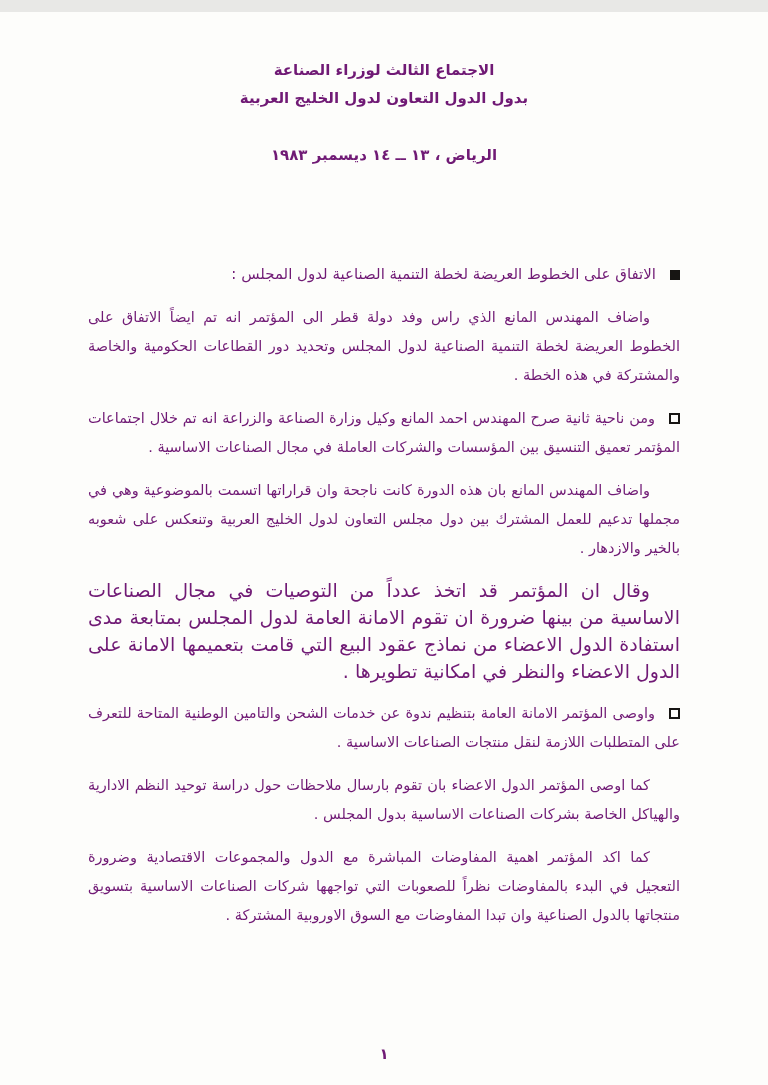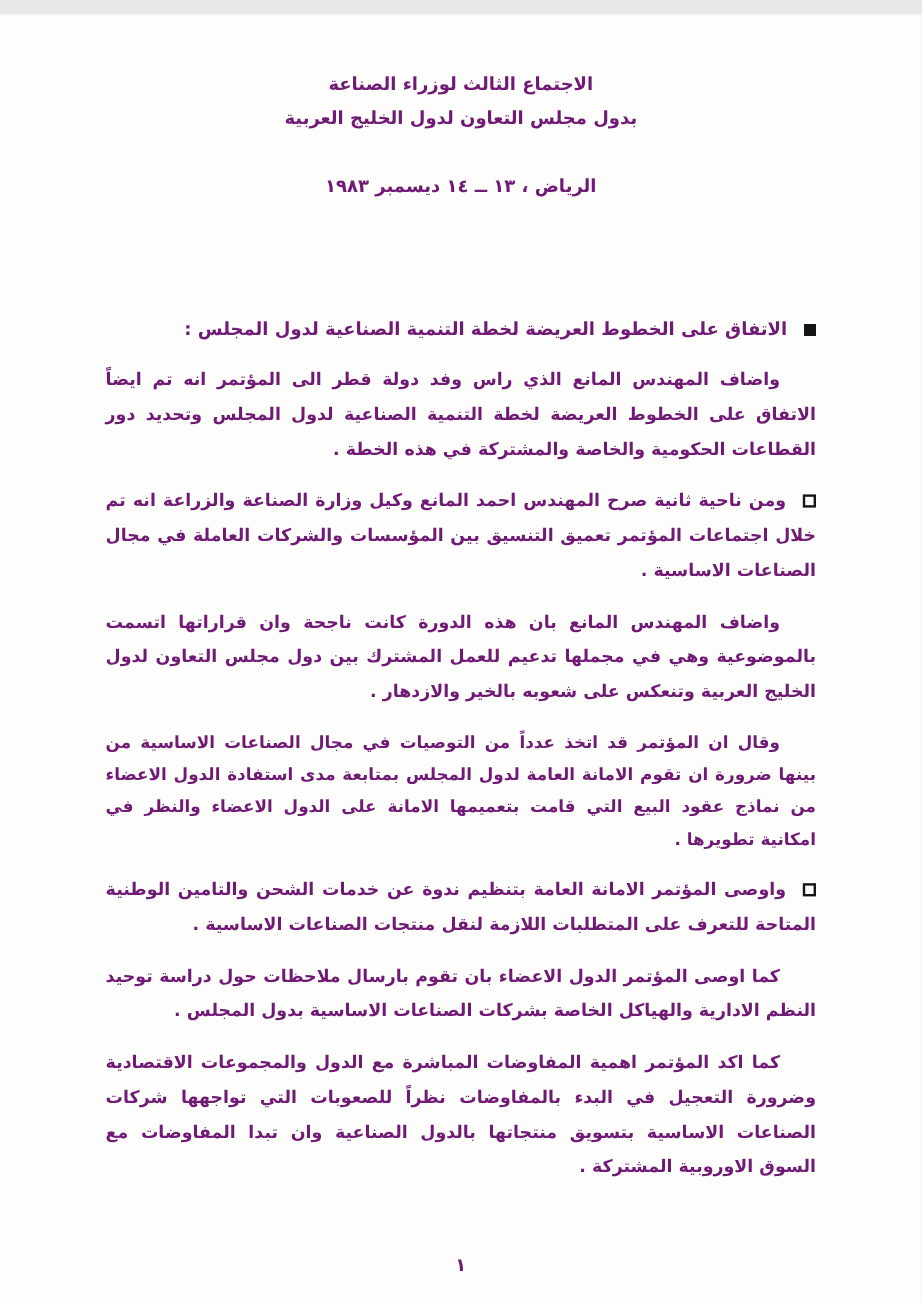--- a/index.html
+++ b/index.html
@@ -33,37 +33,37 @@
   .date-line {
     font-size: 15px;
     font-weight: 700;
     margin-top: 34px;
     letter-spacing: 1px;
   }
   
   .doc-body {
     margin-top: 96px;
     font-size: 14.5px;
-    font-weight: 700;
+    font-weight: 400;
     line-height: 29px;
     text-align: justify;
   }
   .section-heading {
     margin: 26px 0 6px 0;
     font-size: 15px;
     white-space: nowrap;
   }
   p.para {
     margin: 14px 0;
   }
   p.para.indent {
     text-indent: 30px;
   }
   p.para.tight {
-    font-size: 14px;
+    font-size: 19px;
     line-height: 27px;
   }
   
   .bullet {
     display: inline-block;
     width: 10px;
     height: 10px;
     margin-left: 14px;
     vertical-align: baseline;
     transform: translateY(1px);
@@ -89,21 +89,21 @@
     font-weight: 700;
   }
 </style>
 </head>
 <body>
 
 <div class="doc-page">
 
   <div class="doc-header">
     <div class="title-line">الاجتماع الثالث لوزراء الصناعة</div>
-    <div class="title-line">بدول مجلس التعاون لدول الخليج العربية</div>
+    <div class="title-line">بدول الدول التعاون لدول الخليج العربية</div>
     <div class="date-line">الرياض ، ١٣ ــ ١٤ ديسمبر ١٩٨٣</div>
   </div>
 
   <div class="doc-body">
 
     <div class="section-heading">
       <span class="bullet filled"></span><span>الاتفاق على الخطوط العريضة لخطة التنمية الصناعية لدول المجلس :</span>
     </div>
 
     <p class="para indent">

